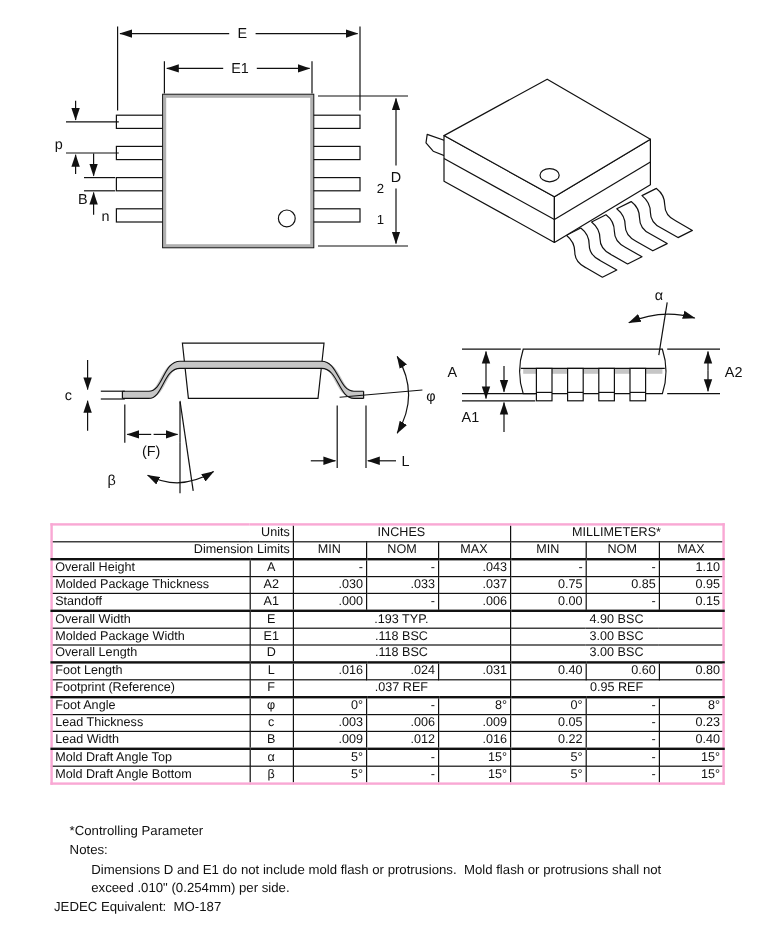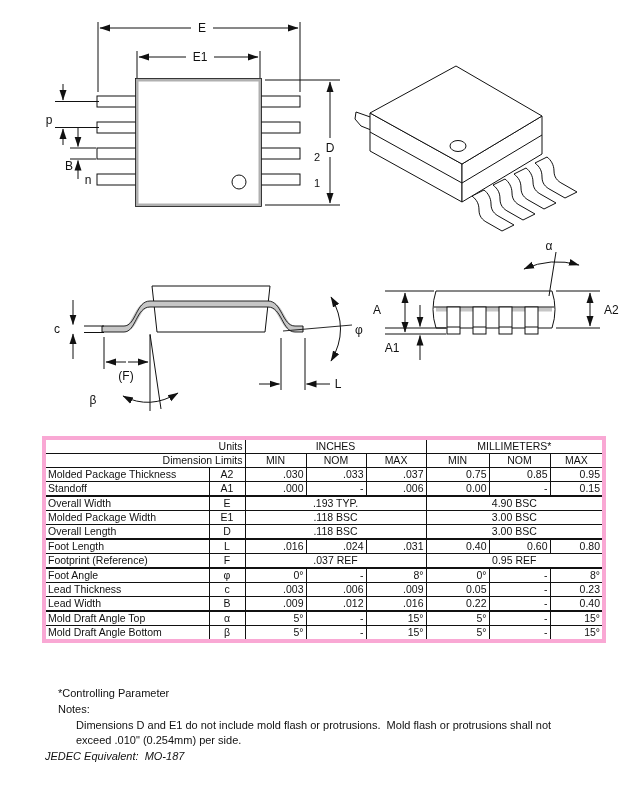--- a/index.html
+++ b/index.html
@@ -7,21 +7,21 @@
         font-family:"Liberation Sans", sans-serif;color:#111;}
   svg text{font-family:"Liberation Sans", sans-serif;fill:#111;}
   .dimlbl{font-size:12px;}
   .pinlbl{font-size:11px;}
 
   
   table.dim{position:absolute;left:42px;top:436px;width:560px;border-collapse:collapse;
             table-layout:fixed;font-size:10.5px;color:#111;background:#fff;}
   table.dim td{border:1px solid #111;height:13px;padding:0 2px;white-space:nowrap;
                overflow:hidden;line-height:13px;background:#fff;}
-  table.dim{border:4px solid #f9a8d4;}
+  table.dim{border:2px solid #f9a8d4;}
   td.name{text-align:left;padding-left:3px;}
   td.sym{text-align:center;}
   td.num{text-align:right;padding-right:7px;}
   td.ctr{text-align:center;}
   td.rt{text-align:right;padding-right:7px;}
   td.bl2{border-left:2px solid #111;}
   tr.grp td{border-top:2px solid #111;}
 
   
   .ftxt{position:absolute;font-size:11px;white-space:pre;}
@@ -214,20 +214,30 @@
       <tr>
         <td class="rt" colspan="2">Dimension Limits</td>
         <td class="ctr bl2">MIN</td>
         <td class="ctr">NOM</td>
         <td class="ctr">MAX</td>
         <td class="ctr bl2">MIN</td>
         <td class="ctr">NOM</td>
         <td class="ctr">MAX</td>
       </tr>
 
+      <tr class="grp">
+        <td class="name">Overall Height</td>
+        <td class="sym">A</td>
+        <td class="num bl2">-</td>
+        <td class="num">-</td>
+        <td class="num">.043</td>
+        <td class="num bl2">-</td>
+        <td class="num">-</td>
+        <td class="num">1.10</td>
+      </tr>
       <tr>
         <td class="name">Molded Package Thickness</td>
         <td class="sym">A2</td>
         <td class="num bl2">.030</td>
         <td class="num">.033</td>
         <td class="num">.037</td>
         <td class="num bl2">0.75</td>
         <td class="num">0.85</td>
         <td class="num">0.95</td>
       </tr>
@@ -325,16 +335,16 @@
         <td class="num">-</td>
         <td class="num">15°</td>
       </tr>
     </tbody>
   </table>
 
   <div class="ftxt" style="left:58px;top:687px;">*Controlling Parameter</div>
   <div class="ftxt" style="left:58px;top:703px;">Notes:</div>
   <div class="ftxt" style="left:76px;top:719px;">Dimensions D and E1 do not include mold flash or protrusions.  Mold flash or protrusions shall not</div>
   <div class="ftxt" style="left:76px;top:734px;">exceed .010" (0.254mm) per side.</div>
-  <div class="ftxt" style="left:45px;top:750px;font-style:italic;">JEDEC Equivalent:  MO-187</div>
+  <div class="ftxt" style="left:45px;top:750px;">JEDEC Equivalent:  MO-187</div>
   <div class="fsmall" style="left:45px;top:767px;">Drawing No. C04-111</div>
 
 </div>
 
 </body></html>

